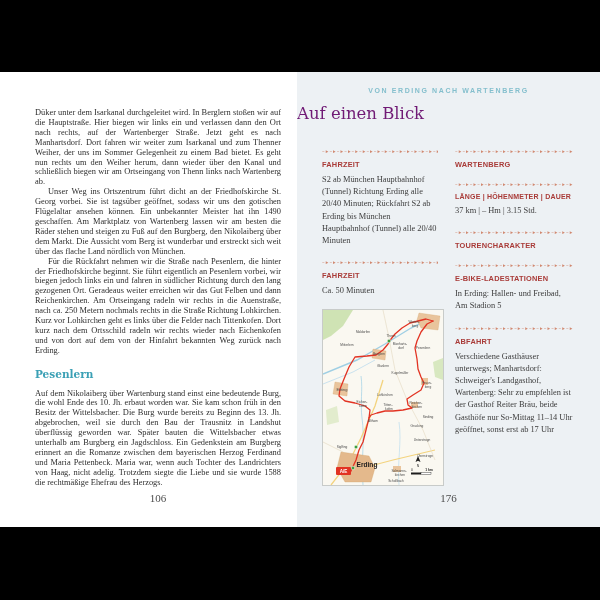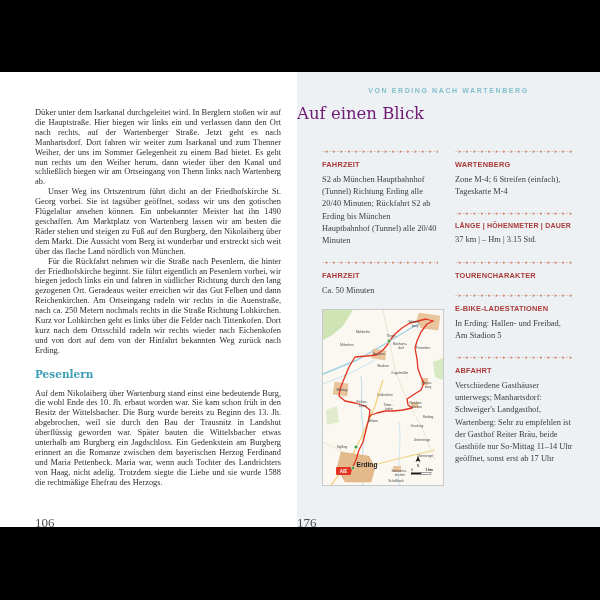--- a/index.html
+++ b/index.html
@@ -9,21 +9,21 @@
   .page-left{position:absolute;left:0;top:0;width:297px;height:455px;background:#ffffff;overflow:hidden;}
   .page-right{position:absolute;left:297px;top:0;width:303px;height:455px;background:#edf1f4;overflow:hidden;}
 
   
   .textblock{position:absolute;left:35px;top:36px;width:246px;color:#2e2e2e;
              font-size:8.4px;line-height:9.9px;text-align:justify;}
   .textblock p{margin:0;}
   .textblock p.ind{text-indent:13px;}
   .subheading{color:#3ba0b5;font-family:"DejaVu Serif",serif;font-weight:bold;
               font-size:10.5px;margin:14px 0 9px 0;text-align:left;}
-  .pagenum{position:absolute;top:443px;font-size:13px;color:#4c4c4c;text-align:left;}
+  .pagenum{position:absolute;top:420px;font-size:11px;color:#4c4c4c;text-align:center;}
   .pagenum.left{left:35px;width:246px;}
   .pagenum.right{left:0;width:303px;}
 
   
   .kicker{position:absolute;top:15px;left:0;width:303px;text-align:center;
           font-family:"Liberation Sans",sans-serif;font-size:7px;letter-spacing:1.6px;
           color:#84bfcd;font-weight:bold;}
   .blick-title{position:absolute;top:32px;left:0;width:303px;text-align:left;
                font-family:"DejaVu Serif",serif;font-size:16.5px;color:#701a75;}
   .col{position:absolute;top:76px;}
@@ -151,21 +151,20 @@
             <rect x="88" y="162.5" width="10" height="2" fill="#1c1c1c"></rect>
             <rect x="98" y="162.5" width="10" height="2" fill="#ffffff" stroke="#1c1c1c" stroke-width="0.4"></rect>
           </svg>
         </div>
       </div>
 
       <div class="col col2">
         <div class="section">
           <div class="divider">–▸–▸–▸–▸–▸–▸–▸–▸–▸–▸–▸–▸–▸–▸–▸–▸</div>
           <h3 class="sec-head">WARTENBERG</h3>
-          <p class="sec-body">Zone M-4; 6 Streifen (einfach), Tageskarte M-4</p>
         </div>
         <div class="section">
           <div class="divider">–▸–▸–▸–▸–▸–▸–▸–▸–▸–▸–▸–▸–▸–▸–▸–▸</div>
           <h3 class="sec-head" style="font-size:7px;">LÄNGE | HÖHENMETER | DAUER</h3>
           <p class="sec-body">37 km | – Hm | 3.15 Std.</p>
         </div>
         <div class="section">
           <div class="divider">–▸–▸–▸–▸–▸–▸–▸–▸–▸–▸–▸–▸–▸–▸–▸–▸</div>
           <h3 class="sec-head">TOURENCHARAKTER</h3>
         </div>

